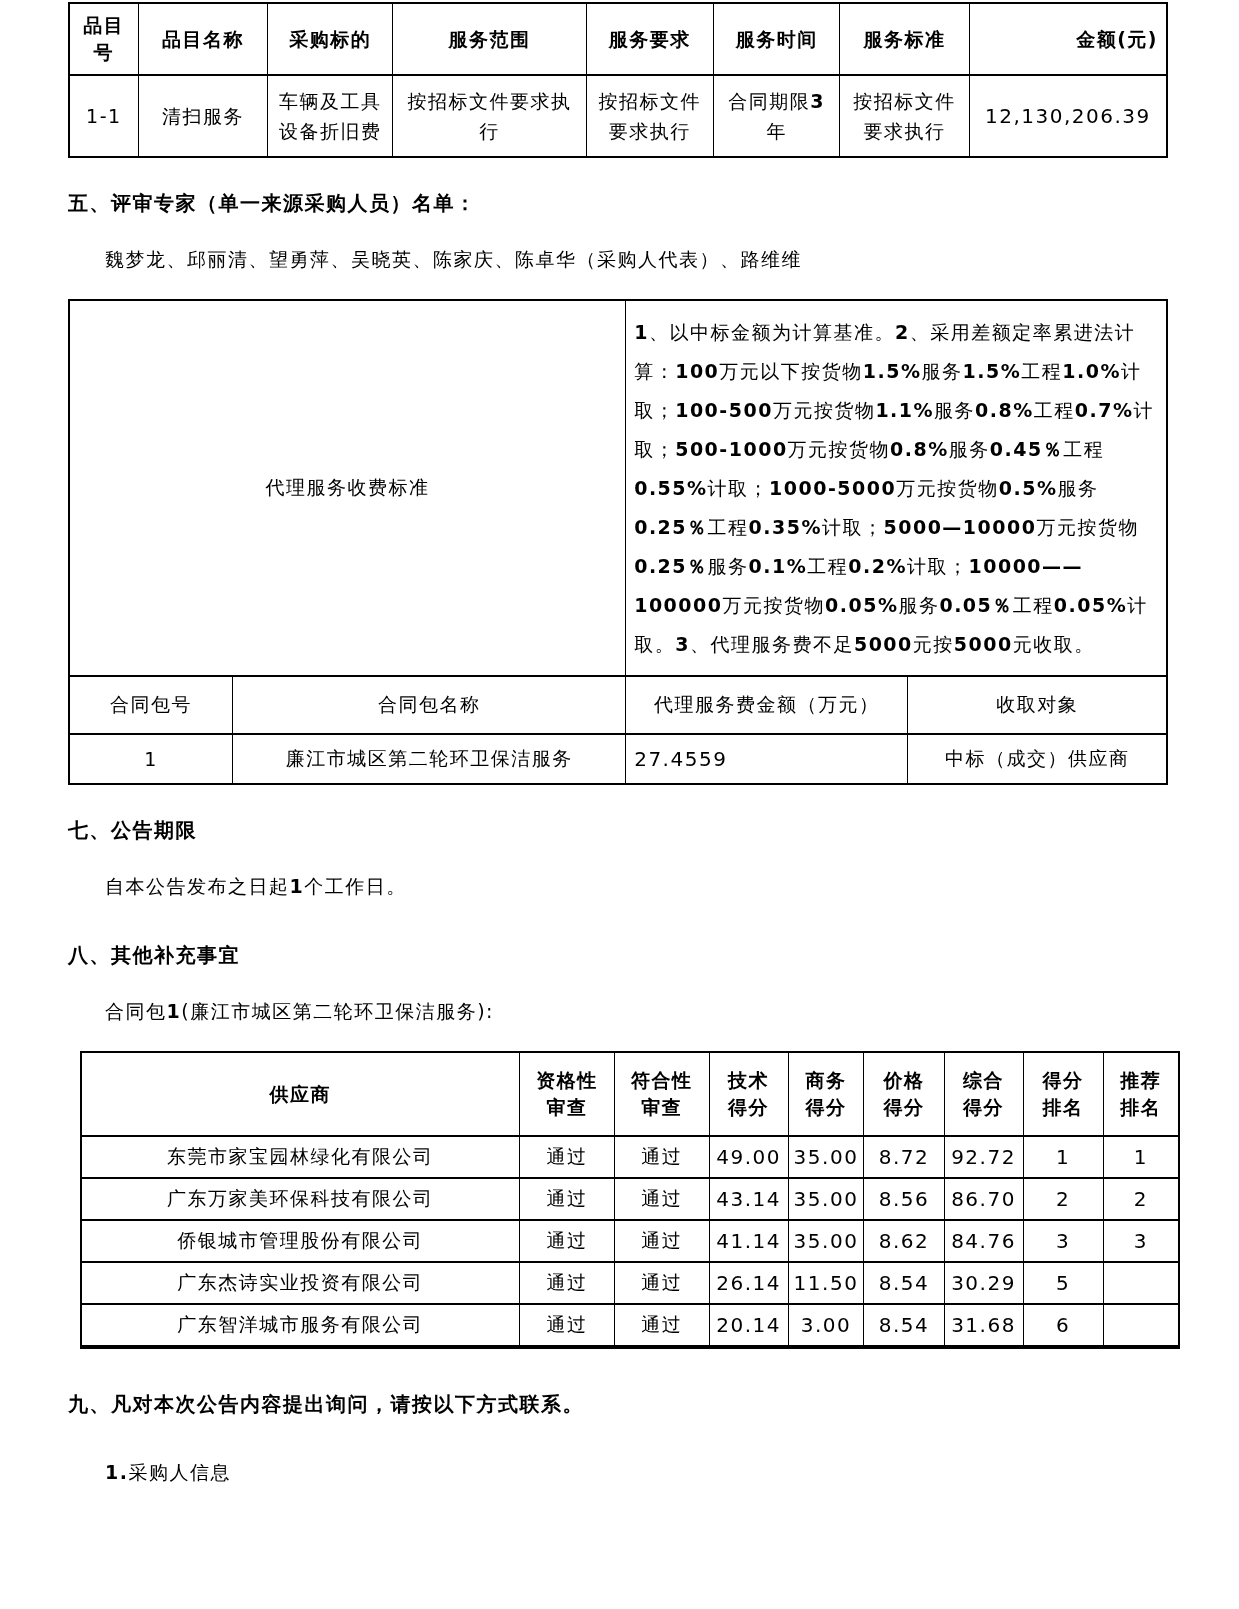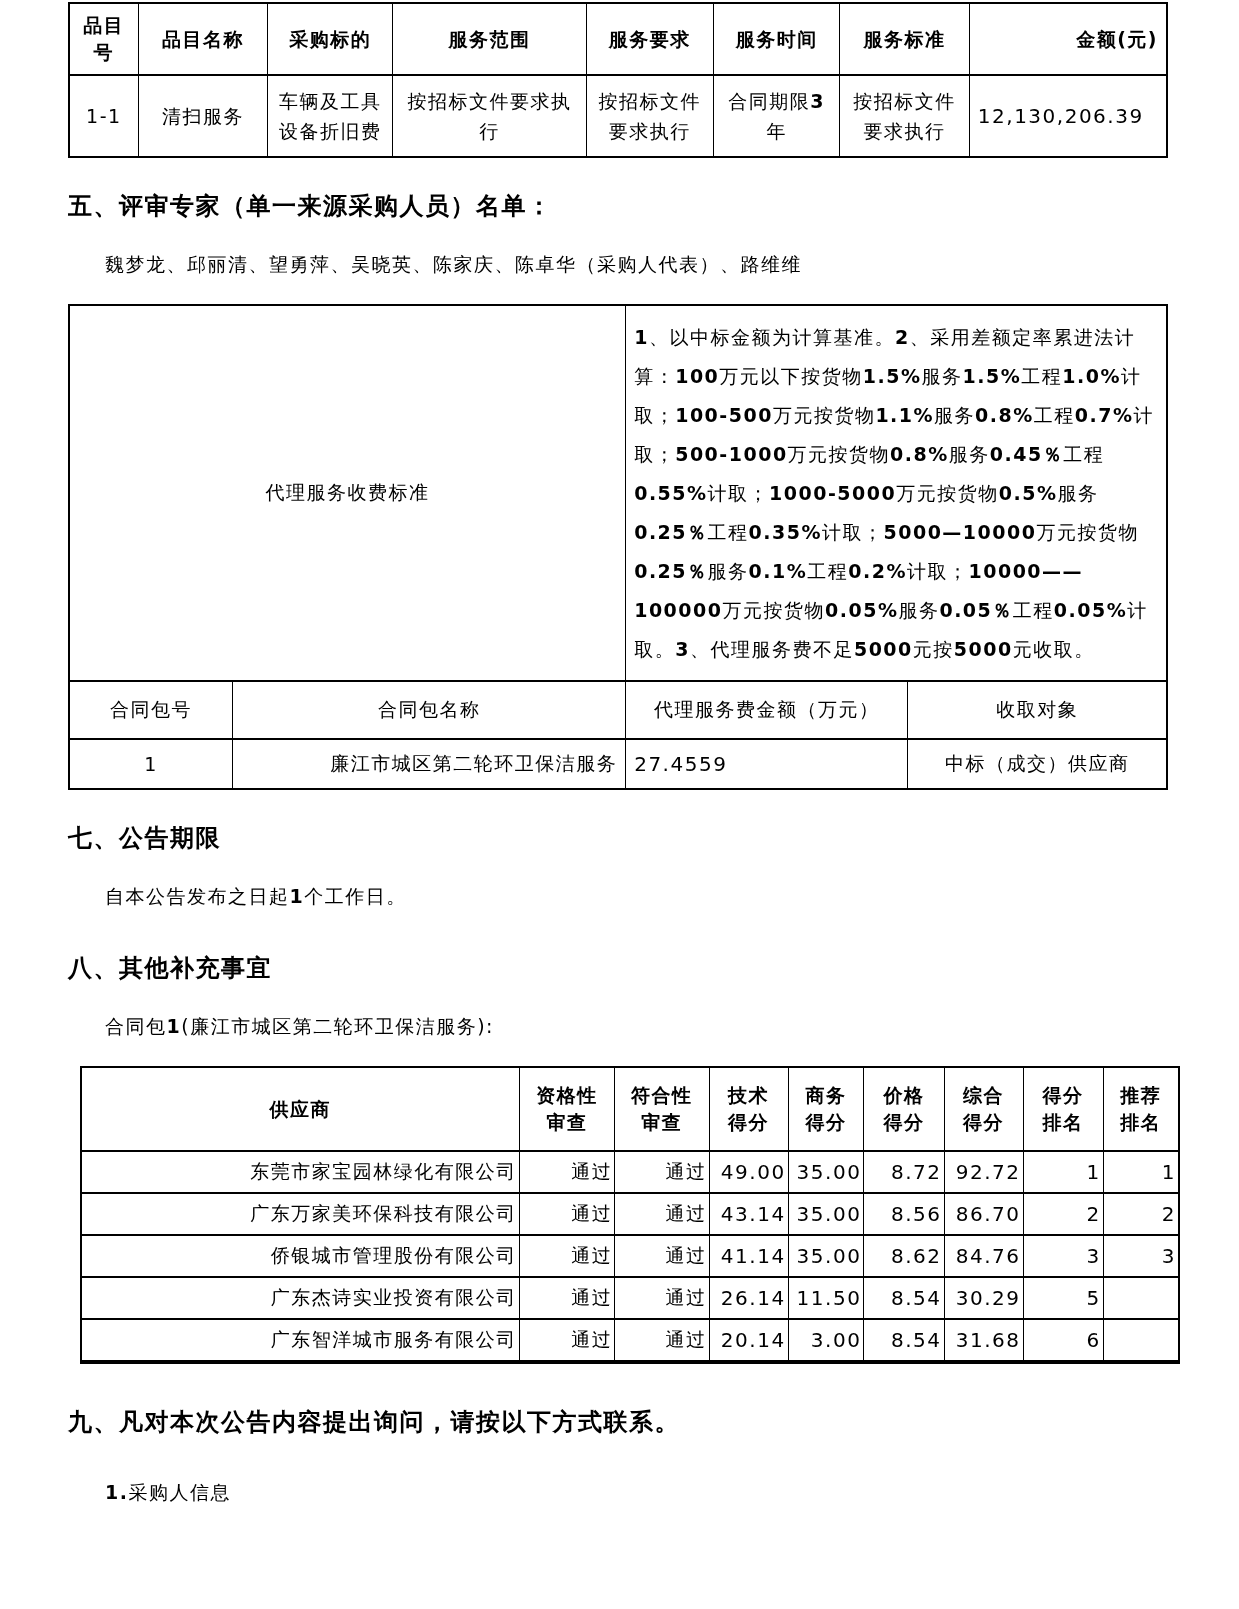--- a/index.html
+++ b/index.html
@@ -8,39 +8,39 @@
 
   .tbl{border-collapse:collapse;width:1100px;table-layout:fixed;border:2px solid #000;}
   .tbl th,.tbl td{border:1px solid #000;border-top-width:2px;border-bottom-width:2px;
       padding:4px 8px;letter-spacing:1.5px;overflow:hidden;}
   .tbl th{white-space:pre-line;}
 
   
   .item-tbl thead th{height:62px;font-weight:bold;line-height:27px;text-align:center;vertical-align:middle;}
   .item-tbl thead th:last-child{text-align:right;}
   .item-tbl tbody td{height:72px;text-align:center;line-height:30px;vertical-align:middle;}
-  .item-tbl tbody td:last-child{text-align:left;border-radius:10px;}
+  .item-tbl tbody td:last-child{text-align:center;border-radius:10px;}
 
   
   .fee-label{height:366px;text-align:center;vertical-align:middle;letter-spacing:2px;}
   .fee-text{line-height:39px;text-align:left;vertical-align:middle;padding:4px 13px;}
   .fee-head th{height:48px;font-weight:normal;text-align:center;vertical-align:middle;}
   .fee-data td{height:40px;vertical-align:middle;}
-  .al{text-align:right;padding-left:14px;margin-top:24px;}
+  .al{text-align:center;padding-left:14px;margin-top:24px;}
   .ar{text-align:left;padding-right:10px;}
   .ac{text-align:center;}
 
   
   .sup-tbl{border-bottom:4px solid #000;margin-left:12px;}
   .sup-tbl thead th{height:74px;font-weight:bold;line-height:27px;text-align:center;vertical-align:middle;padding:4px 2px;}
-  .sup-tbl tbody td{height:36px;text-align:right;vertical-align:middle;padding:2px 2px;}
+  .sup-tbl tbody td{height:36px;text-align:center;vertical-align:middle;padding:2px 2px;}
 
   .num{letter-spacing:0;font-size:20px;font-family:"DejaVu Sans",sans-serif;}
 
-  h2{font-size:24px;font-weight:bold;letter-spacing:1.5px;margin:32px 0 30px 0;}
+  h2{font-size:20px;font-weight:bold;letter-spacing:1.5px;margin:32px 0 30px 0;}
   p{letter-spacing:1.5px;margin:26px 15px;}
   .indent1{margin-left:37px;}
   .gap-lg{margin-top:42px;}
 </style>
 </head>
 <body>
 
 <div class="page">
 
   <table class="tbl item-tbl">

